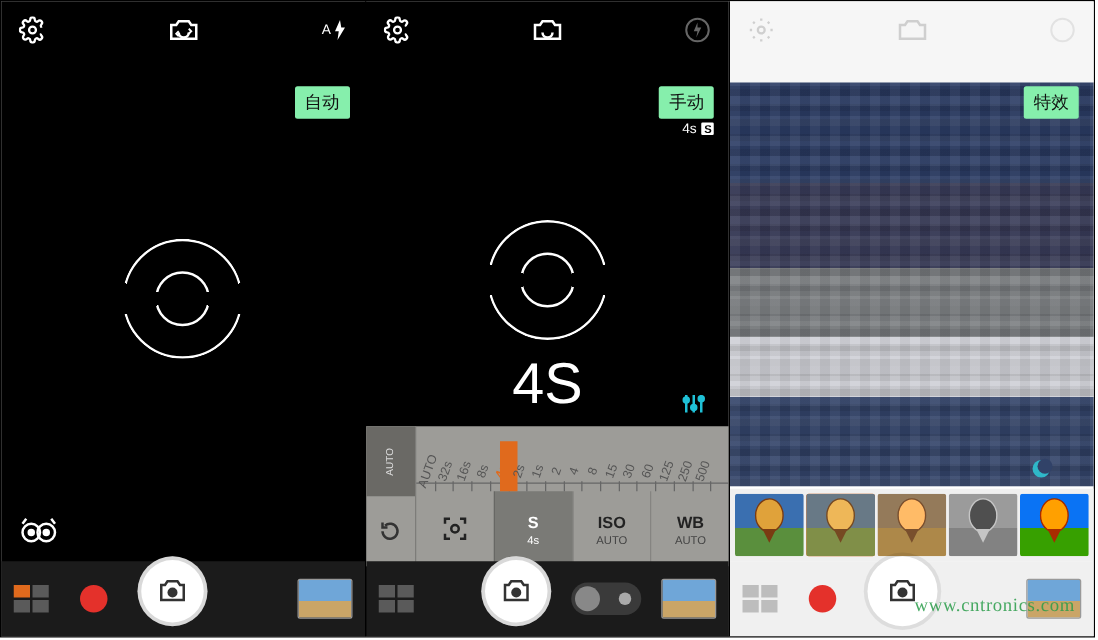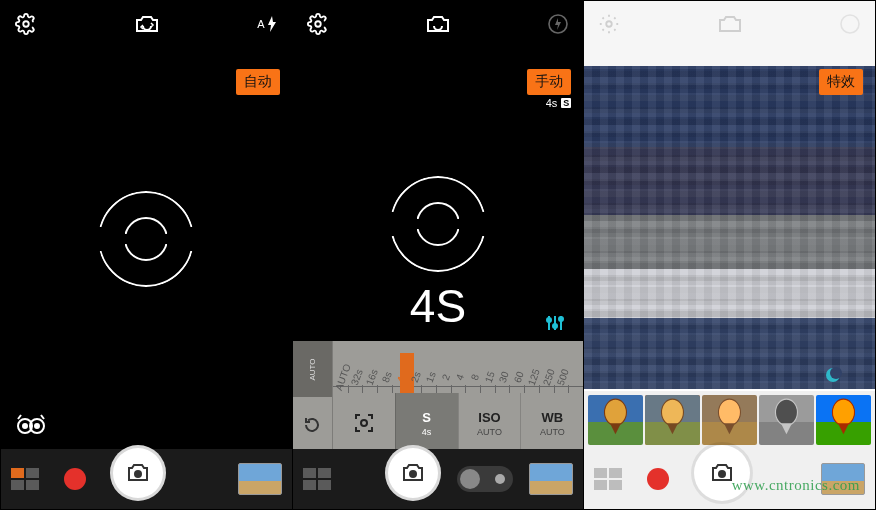--- a/index.html
+++ b/index.html
@@ -18,21 +18,21 @@
   }
   .pixelate::after { content:""; position:absolute; inset:0;
     background-image:
       repeating-linear-gradient(90deg, rgba(255,255,255,0.05) 0 8px, rgba(0,0,0,0.05) 8px 16px),
       repeating-linear-gradient(0deg, rgba(255,255,255,0.05) 0 8px, rgba(0,0,0,0.05) 8px 16px);
   }
   .topbar { position: absolute; top: 8px; left: 0; right: 0; height: 30px; display: flex; align-items: center; justify-content: space-between; padding: 0 14px; z-index: 5; }
   .ticon { color: #fff; display: flex; align-items: center; justify-content: center; }
   .p3 .ticon { color: #cfcfcf; }
   .aflash { font-size: 11px; color: #fff; display: flex; align-items: center; gap: 1px; }
-  .mode-label { position: absolute; top: 68px; right: 12px; background: #f97316; color: #111; font-size: 14px; padding: 4px 8px; border-radius: 2px; z-index: 6; }
+  .mode-label { position: absolute; top: 68px; right: 12px; background: #86efac; color: #111; font-size: 14px; padding: 4px 8px; border-radius: 2px; z-index: 6; }
   .mode-sub { position: absolute; top: 96px; right: 12px; color: #fff; font-size: 11px; z-index: 6; display:flex; align-items:center; gap:4px;}
   .mode-sub .badge { background:#fff; color:#000; font-size:9px; padding:0 2px; border-radius:1px; font-weight:bold;}
   .reticle { position: absolute; left: 50%; transform: translateX(-50%); }
   .p1 .reticle { top: 190px; }
   .p2 .reticle { top: 175px; }
   .ret-outer { width: 96px; height: 96px; border: 2px solid #fff; border-radius: 50%; position: relative;
     -webkit-mask: conic-gradient(#000 0 75deg, transparent 75deg 105deg, #000 105deg 255deg, transparent 255deg 285deg, #000 285deg 360deg);
             mask: conic-gradient(#000 0 75deg, transparent 75deg 105deg, #000 105deg 255deg, transparent 255deg 285deg, #000 285deg 360deg);
   }
   .ret-inner { position: absolute; width: 44px; height: 44px; border: 2px solid #fff; border-radius: 50%; left: 50%; top: 50%; transform: translate(-50%,-50%); }

